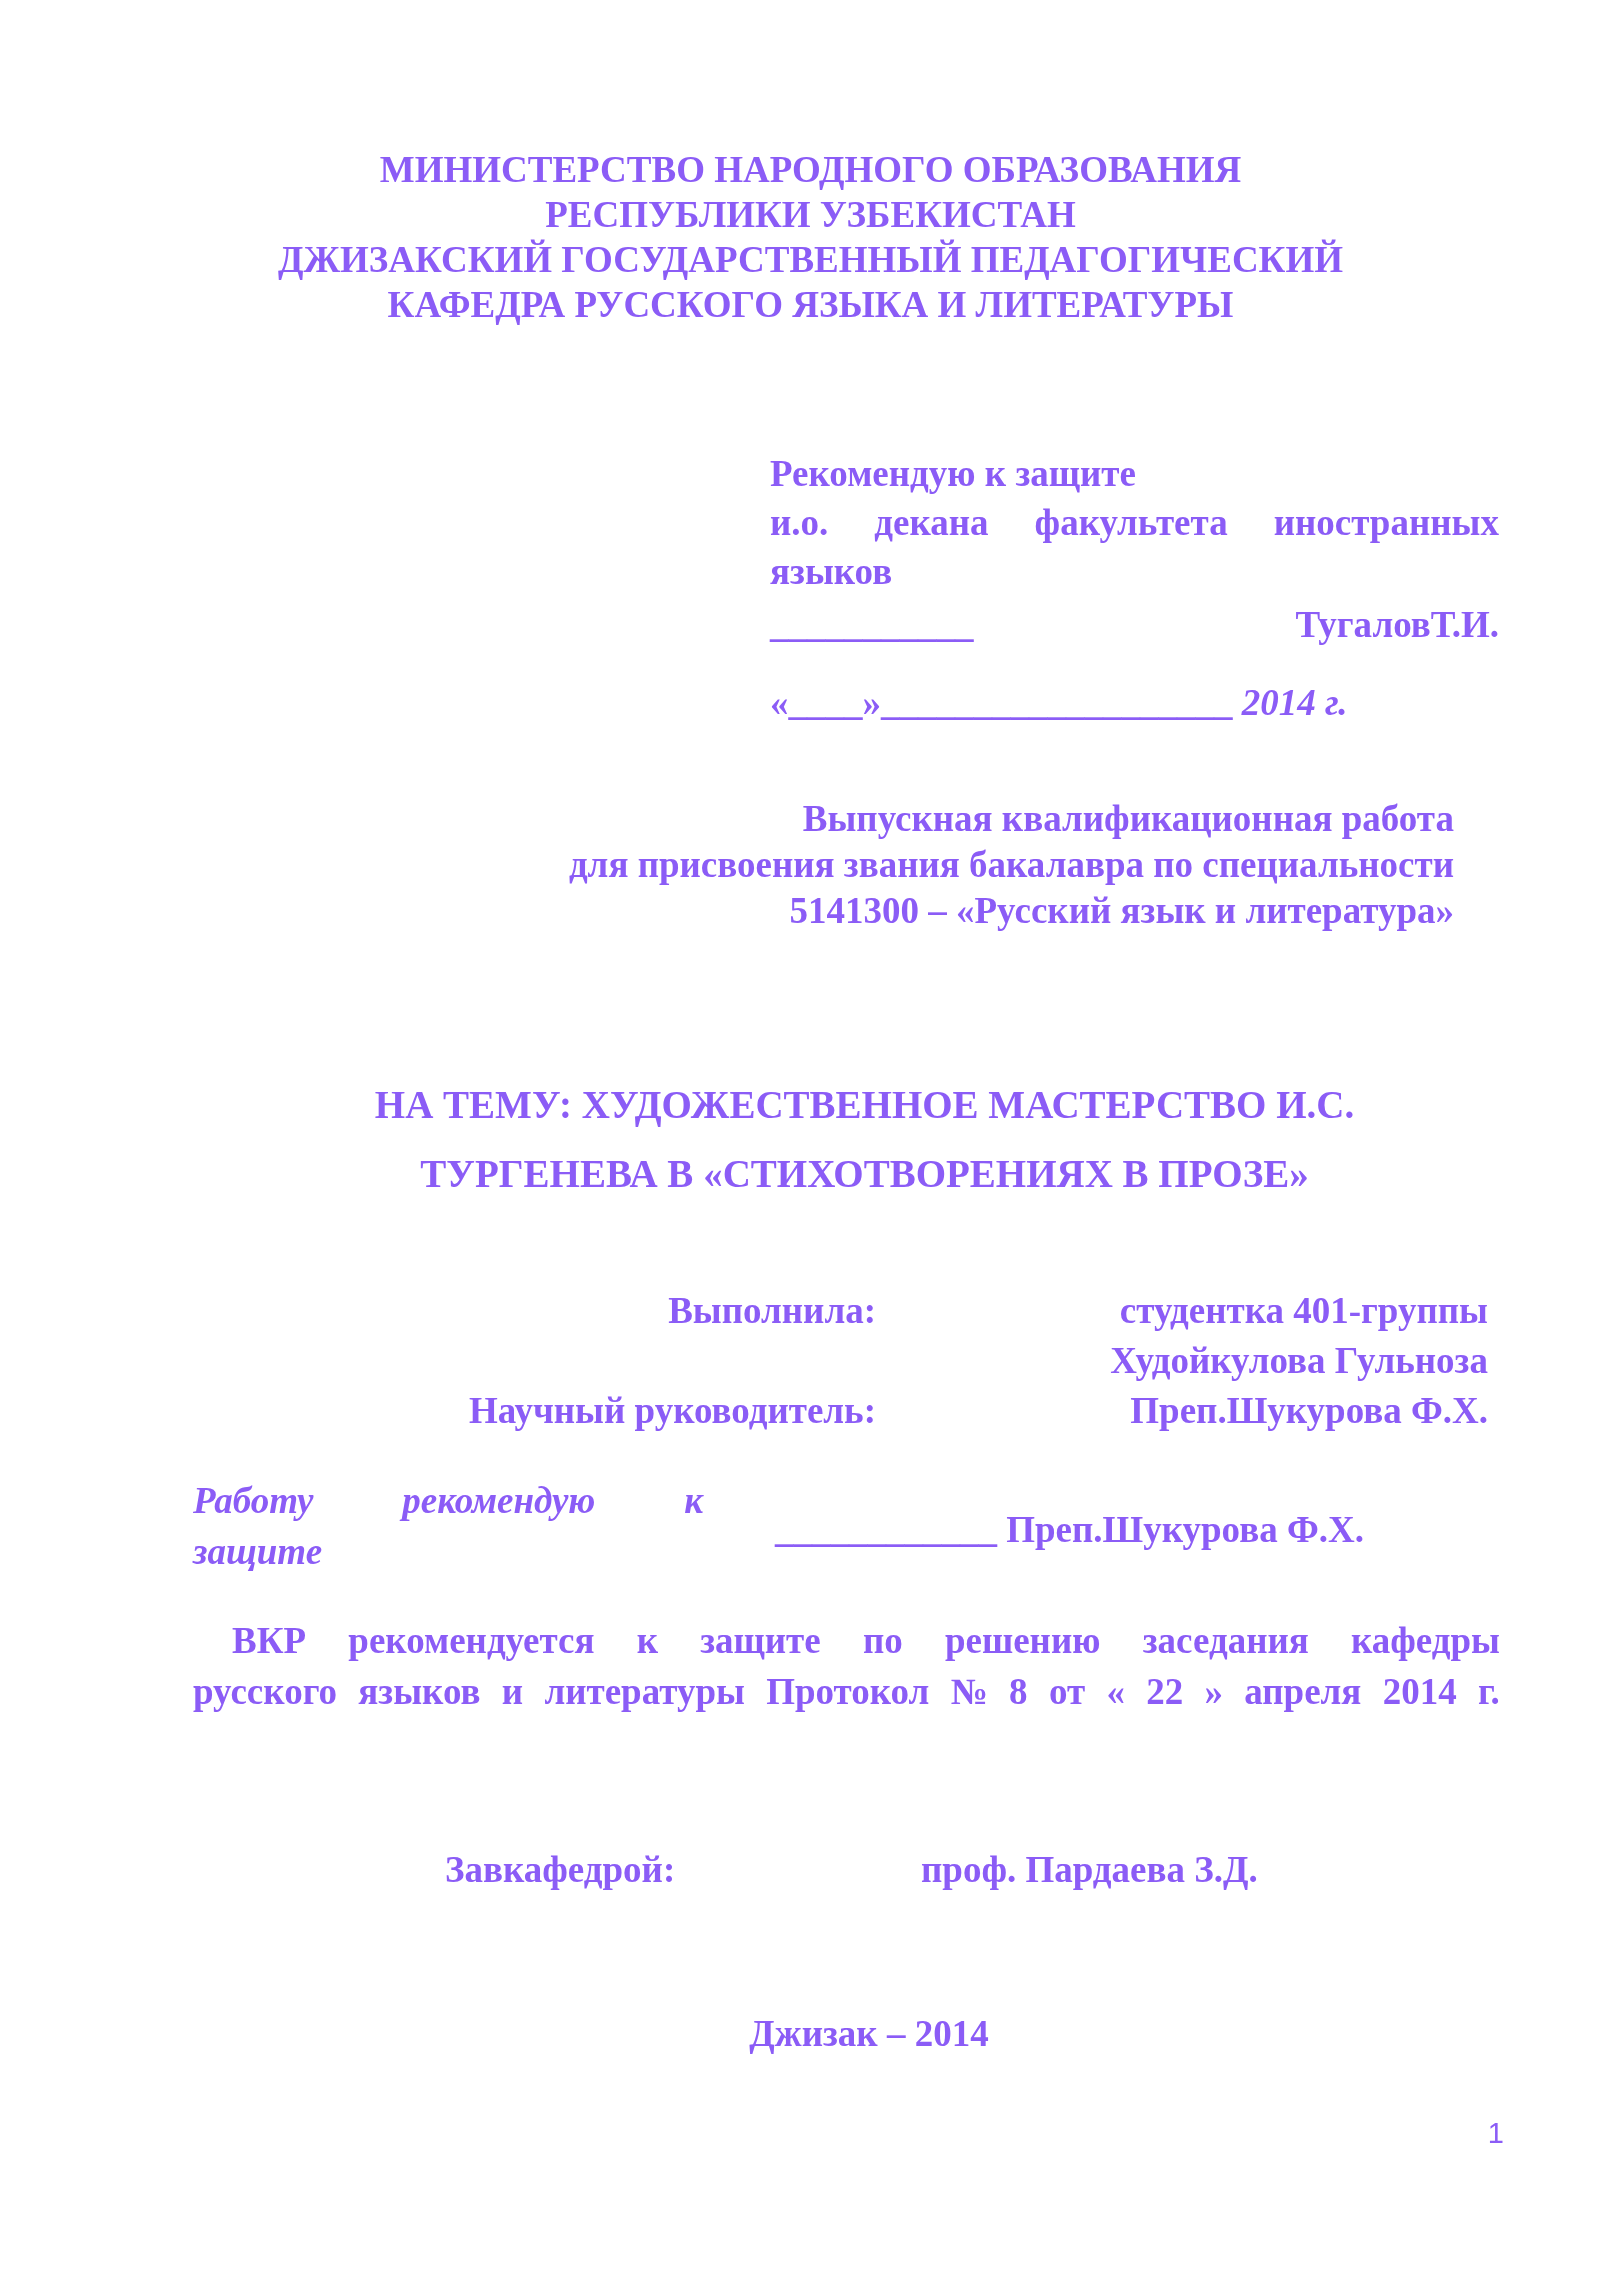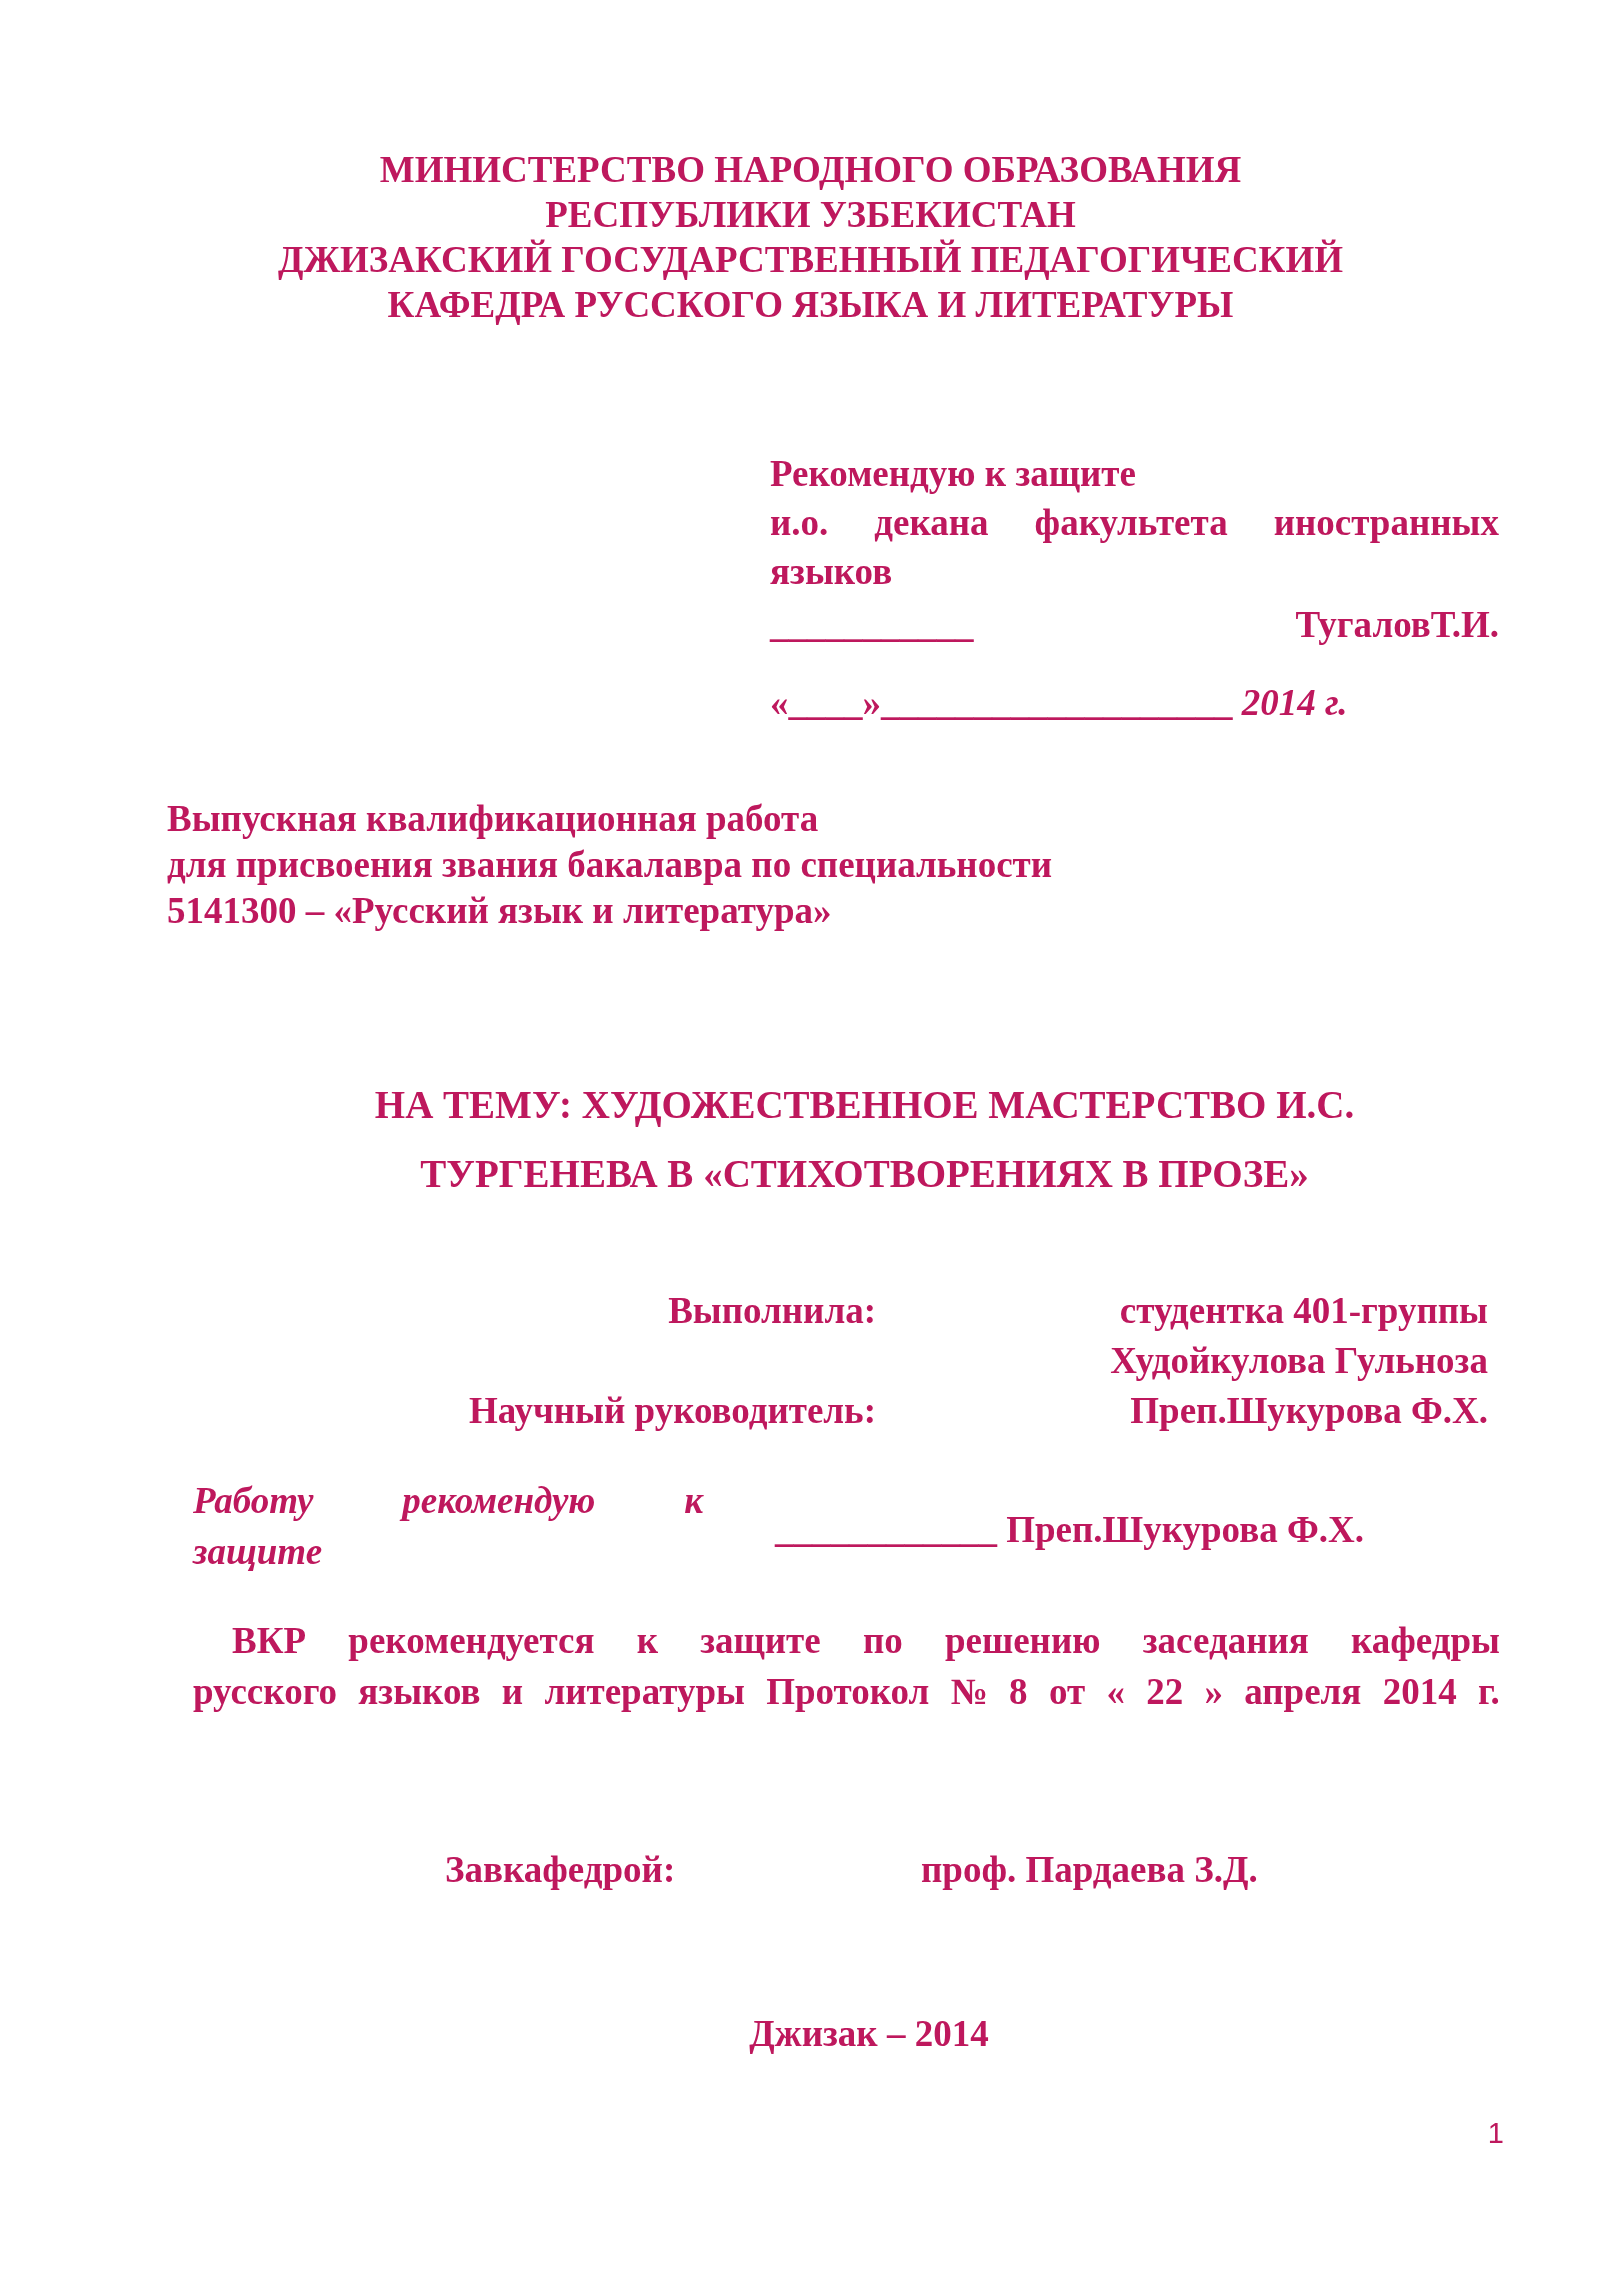--- a/index.html
+++ b/index.html
@@ -1,36 +1,36 @@
 <!DOCTYPE html>
 <html><head>
 <meta charset="utf-8">
 <style>
   html,body{margin:0;padding:0;background:#e8e8e8;}
   .page{
     position:relative;
     width:1621px;height:2293px;
     background:#ffffff;
-    color:#be185d;
+    color:#8b5cf6;
     font-family:"Liberation Serif",serif;
     font-weight:bold;
     font-size:37px;
     margin:0 auto;
     overflow:hidden;
   }
   .block{position:absolute;}
   
   .header{top:147px;left:167px;right:167px;text-align:center;line-height:45px;}
   
   .approval{top:449px;left:770px;width:729px;line-height:49px;}
   .approval .sig-row{display:flex;justify-content:space-between;align-items:baseline;margin-top:3.9px;}
   .approval .date-row{margin-top:29px;white-space:nowrap;}
   .date-year{font-style:italic;}
   
-  .qual{top:796px;left:167px;right:167px;text-align:left;line-height:46px;}
+  .qual{top:796px;left:167px;right:167px;text-align:right;line-height:46px;}
   
   .topic{top:1070px;left:216px;right:108px;text-align:center;line-height:69px;font-size:39px;}
   
   .performers{top:1286px;left:181px;width:1307px;line-height:50px;text-align:right;}
   .performers .row{display:grid;grid-template-columns:695px 1fr;}
   .performers .lbl{padding-left:39px;}
   
   .recommend{top:1475px;left:193px;width:1307px;line-height:51px;}
   .recommend .left-col{width:510px;font-style:italic;}
   .recommend .right-col{position:absolute;left:582px;top:29px;white-space:nowrap;}

